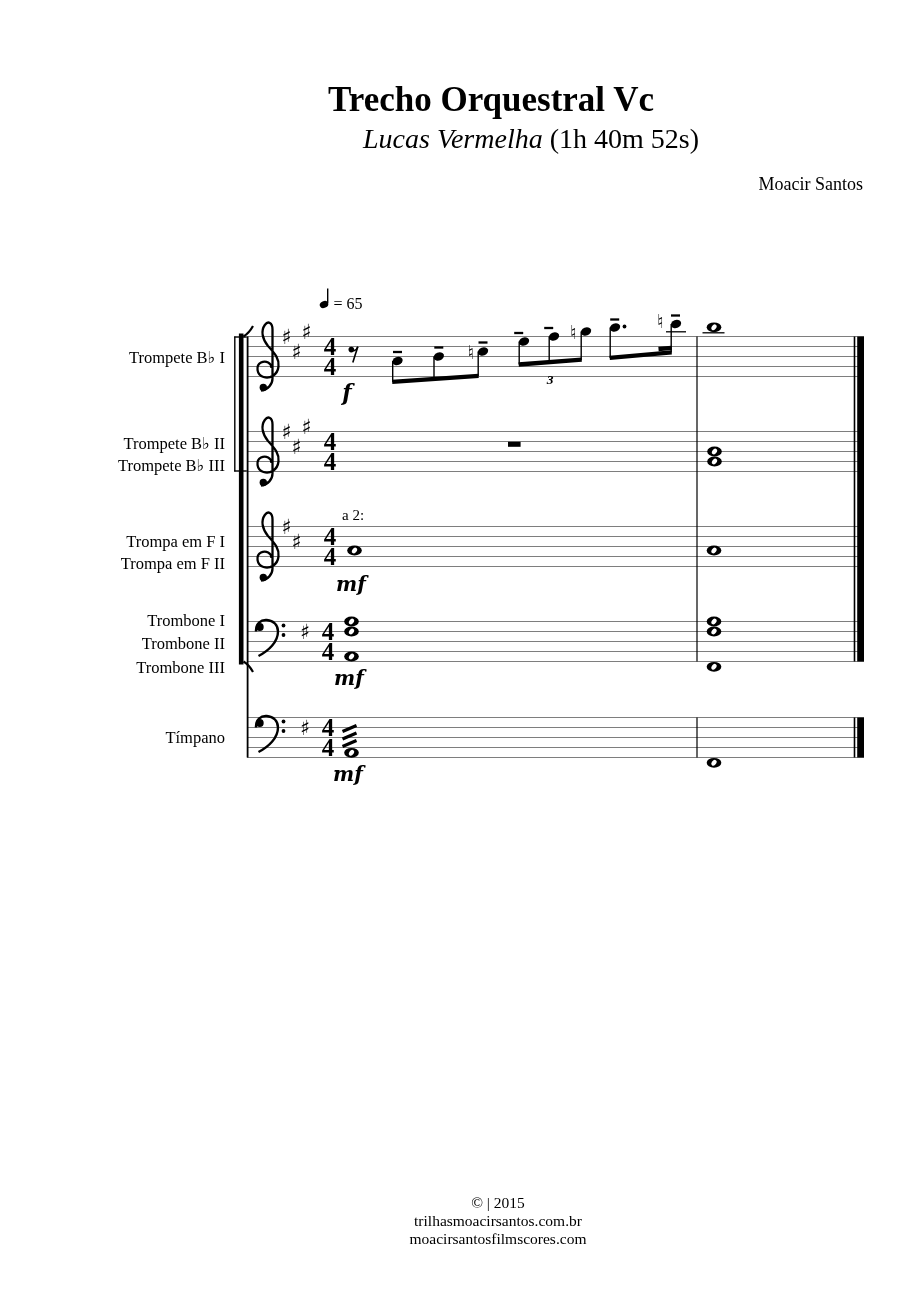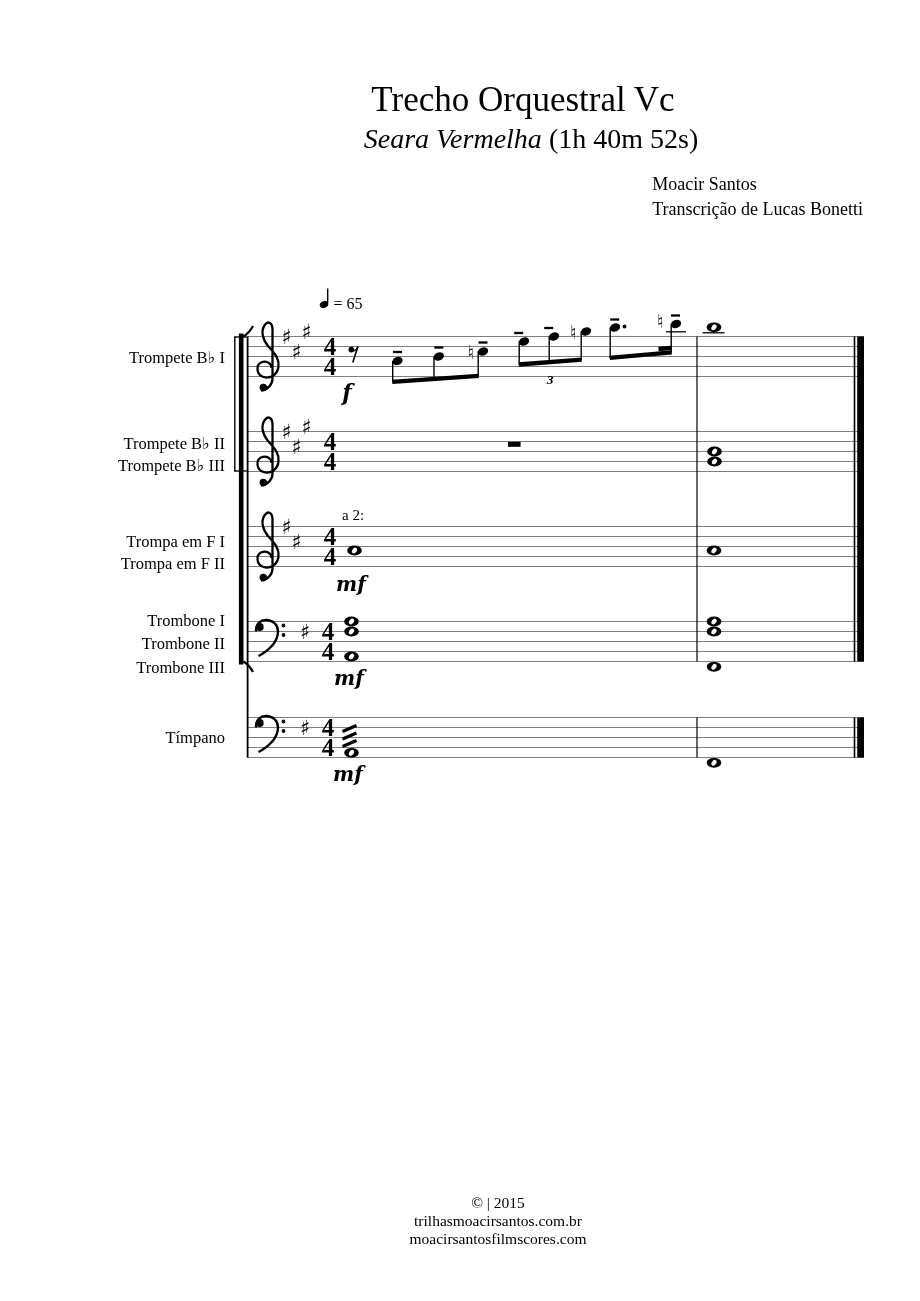--- a/index.html
+++ b/index.html
@@ -1,21 +1,21 @@
 <!DOCTYPE html>
 <html><head>
 <meta charset="utf-8">
 <style>
   html,body{margin:0;padding:0;background:#fff;}
   body{width:920px;height:1301px;position:relative;font-family:"Liberation Serif","DejaVu Serif",serif;color:#000;}
   .abs{position:absolute;}
-  .title{top:82px;left:523px;transform:translateX(-50%);font-size:35px;white-space:nowrap;line-height:1;}
+  .title{top:82px;left:491px;transform:translateX(-50%);font-size:35px;white-space:nowrap;line-height:1;font-weight:bold;}
   .subtitle{top:125px;left:531px;transform:translateX(-50%);font-size:28px;white-space:nowrap;line-height:1;}
   .subtitle em{font-style:italic;}
-  .credits{top:172px;right:57px;font-size:18px;line-height:25px;white-space:nowrap;}
+  .credits{top:172px;right:57px;text-align:right;font-size:18px;line-height:25px;white-space:nowrap;}
   .footer{top:1194px;left:38px;width:920px;text-align:center;font-size:15.5px;line-height:18.2px;}
   svg.score{position:absolute;left:0;top:0;}
   .sline{stroke:#7e7e7e;stroke-width:1.1;}
   .bar{stroke:#000;}
   .lbl{font-family:"Liberation Serif","DejaVu Serif","DejaVu Sans",serif;font-size:16.5px;fill:#000;}
   .acc{font-family:"DejaVu Sans",sans-serif;font-size:21px;fill:#000;}
   .accN{font-family:"DejaVu Sans",sans-serif;font-size:19px;fill:#000;}
   .ts{font-family:"Liberation Serif",serif;font-size:25px;font-weight:bold;fill:#000;}
   .dyn{font-family:"DejaVu Serif","Liberation Serif",serif;font-size:20px;font-weight:bold;font-style:italic;fill:#000;}
   .dynF{font-size:22px;}
@@ -24,24 +24,23 @@
   .tempoTxt{font-family:"Liberation Serif",serif;font-size:16px;fill:#000;}
   .stem{stroke:#000;stroke-width:1.4;}
   .beam{stroke:#000;stroke-width:4.3;}
   .ten{stroke:#000;stroke-width:2.3;}
   .ledg{stroke:#000;stroke-width:1.3;}
 </style>
 </head>
 <body>
 
 <div class="abs title">Trecho Orquestral Vc</div>
-<div class="abs subtitle"><em>Seara Vermelha</em><span> (1h 40m 52s)</span></div>
+<div class="abs subtitle"><em>Lucas Vermelha</em><span> (1h 40m 52s)</span></div>
 <div class="abs credits">
   <div>Moacir Santos</div>
-  <div>Transcrição de Lucas Bonetti</div>
 </div>
 
 <svg class="score" width="920" height="1301" viewBox="0 0 920 1301" xmlns="http://www.w3.org/2000/svg">
   <defs>
     <g id="wn">
       <ellipse rx="7.3" ry="4.9" fill="#000"></ellipse>
       <ellipse rx="3.2" ry="2.2" transform="rotate(-55)" fill="#fff"></ellipse>
     </g>
     <g id="nh">
       <ellipse rx="5.3" ry="4.1" transform="rotate(-21)" fill="#000"></ellipse>

